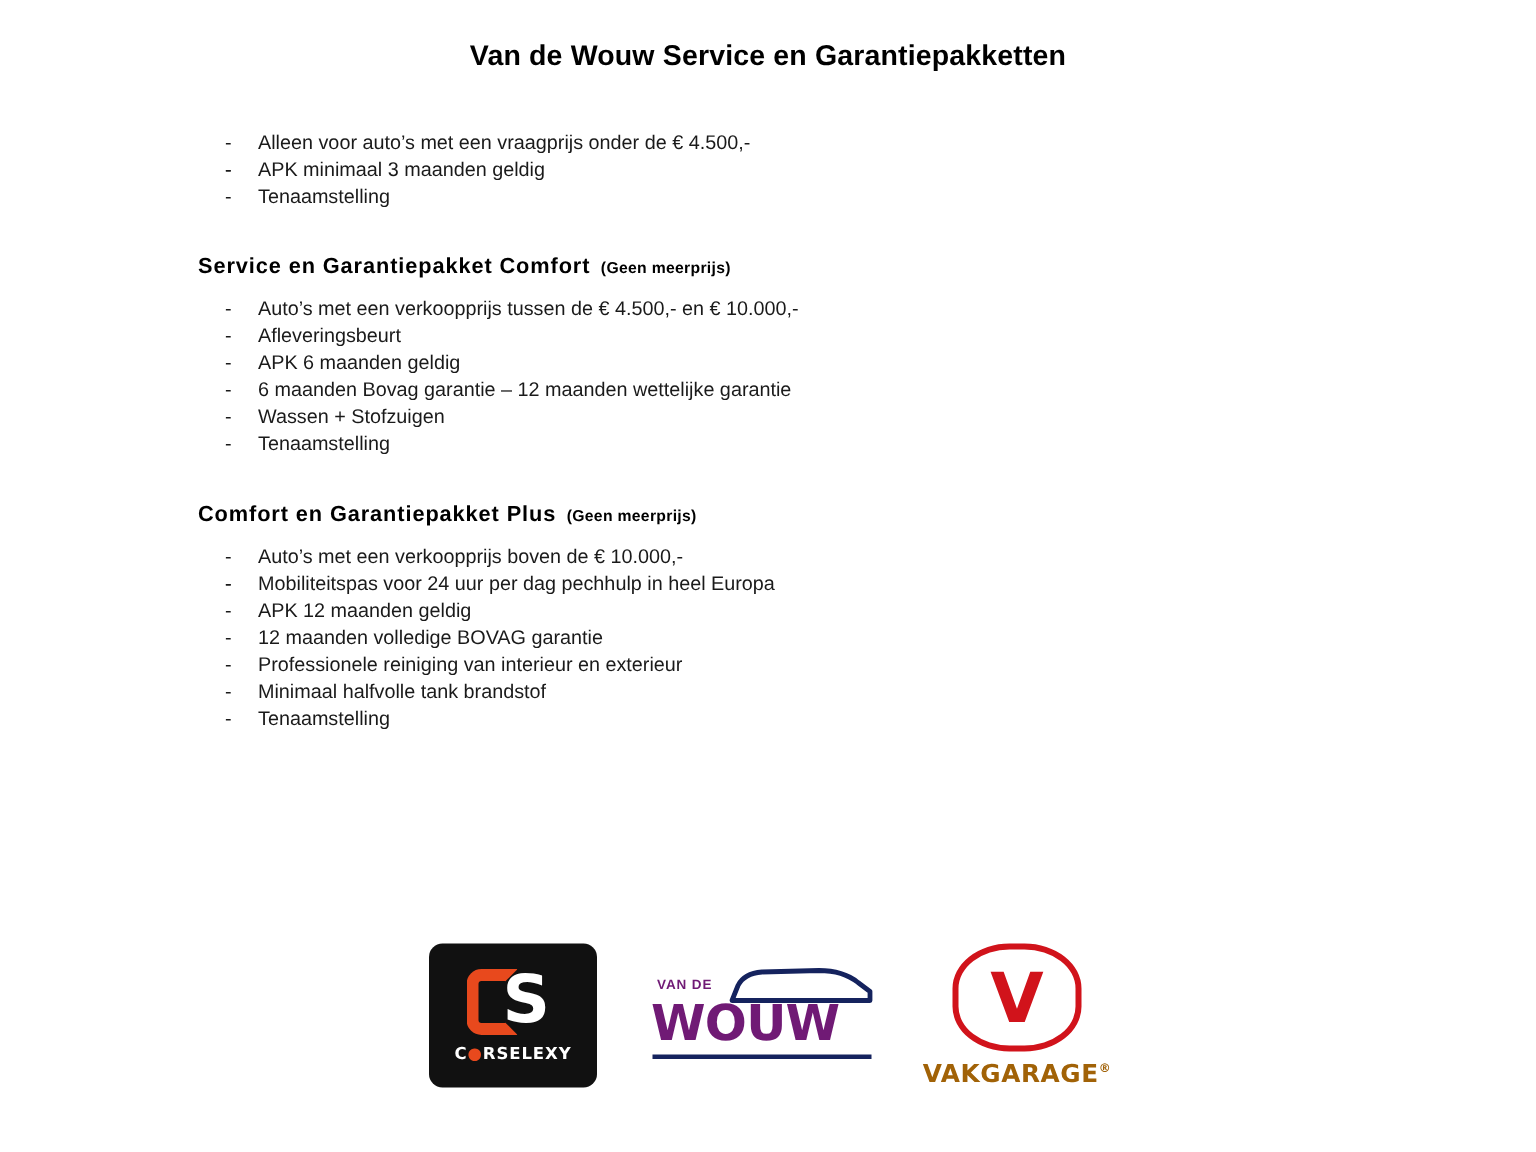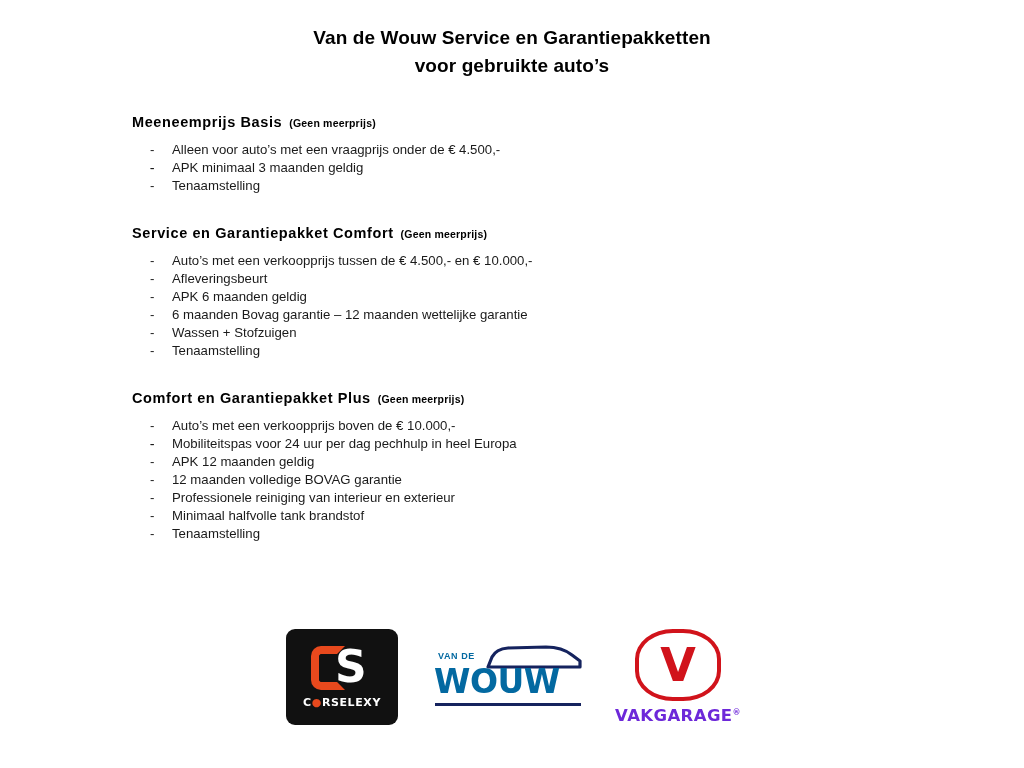--- a/index.html
+++ b/index.html
@@ -142,21 +142,21 @@
     color: #ffffff;
     font-family: "DejaVu Sans", sans-serif;
   }
   .cs-wordmark .accent { color: #e8491d; }
 
   
   .logo-wouw {
     width: 152px;
     height: 72px;
     position: relative;
-    color: #0369a1;
+    color: #701a75;
   }
   .wouw-small {
     position: absolute;
     left: 6px; top: 10px;
     font-size: 9px;
     font-weight: bold;
     letter-spacing: 0.6px;
     line-height: 10px;
   }
   .wouw-car {
@@ -208,44 +208,40 @@
     font-weight: bold;
     color: #d1131b;
     font-family: "DejaVu Sans", sans-serif;
     line-height: 46px;
   }
   .vak-word {
     margin-top: 5px;
     font-size: 16.5px;
     font-weight: bold;
     letter-spacing: 0.4px;
-    color: #6d28d9;
+    color: #a16207;
     font-family: "DejaVu Sans", sans-serif;
   }
   .vak-word .reg {
     font-size: 8px;
     vertical-align: super;
   }
 </style>
 </head>
 <body>
 
 <div class="page">
 
   <div class="title-block">
     <div class="title-line">Van de Wouw Service en Garantiepakketten</div>
-    <div class="title-line">voor gebruikte auto’s</div>
   </div>
 
   <div class="content">
 
     <div class="section first">
-      <div class="section-head">
-        <span>Meeneemprijs Basis</span><span class="note">(Geen meerprijs)</span>
-      </div>
       <ul class="items">
         <li><span class="dash">-</span><span>Alleen voor auto’s met een vraagprijs onder de € 4.500,-</span></li>
         <li><span class="dash">-</span></li>
         <li><span class="dash">-</span><span>APK minimaal 3 maanden geldig</span></li>
         <li><span class="dash">-</span><span>Tenaamstelling</span></li>
       </ul>
     </div>
 
     <div class="section">
       <div class="section-head">

